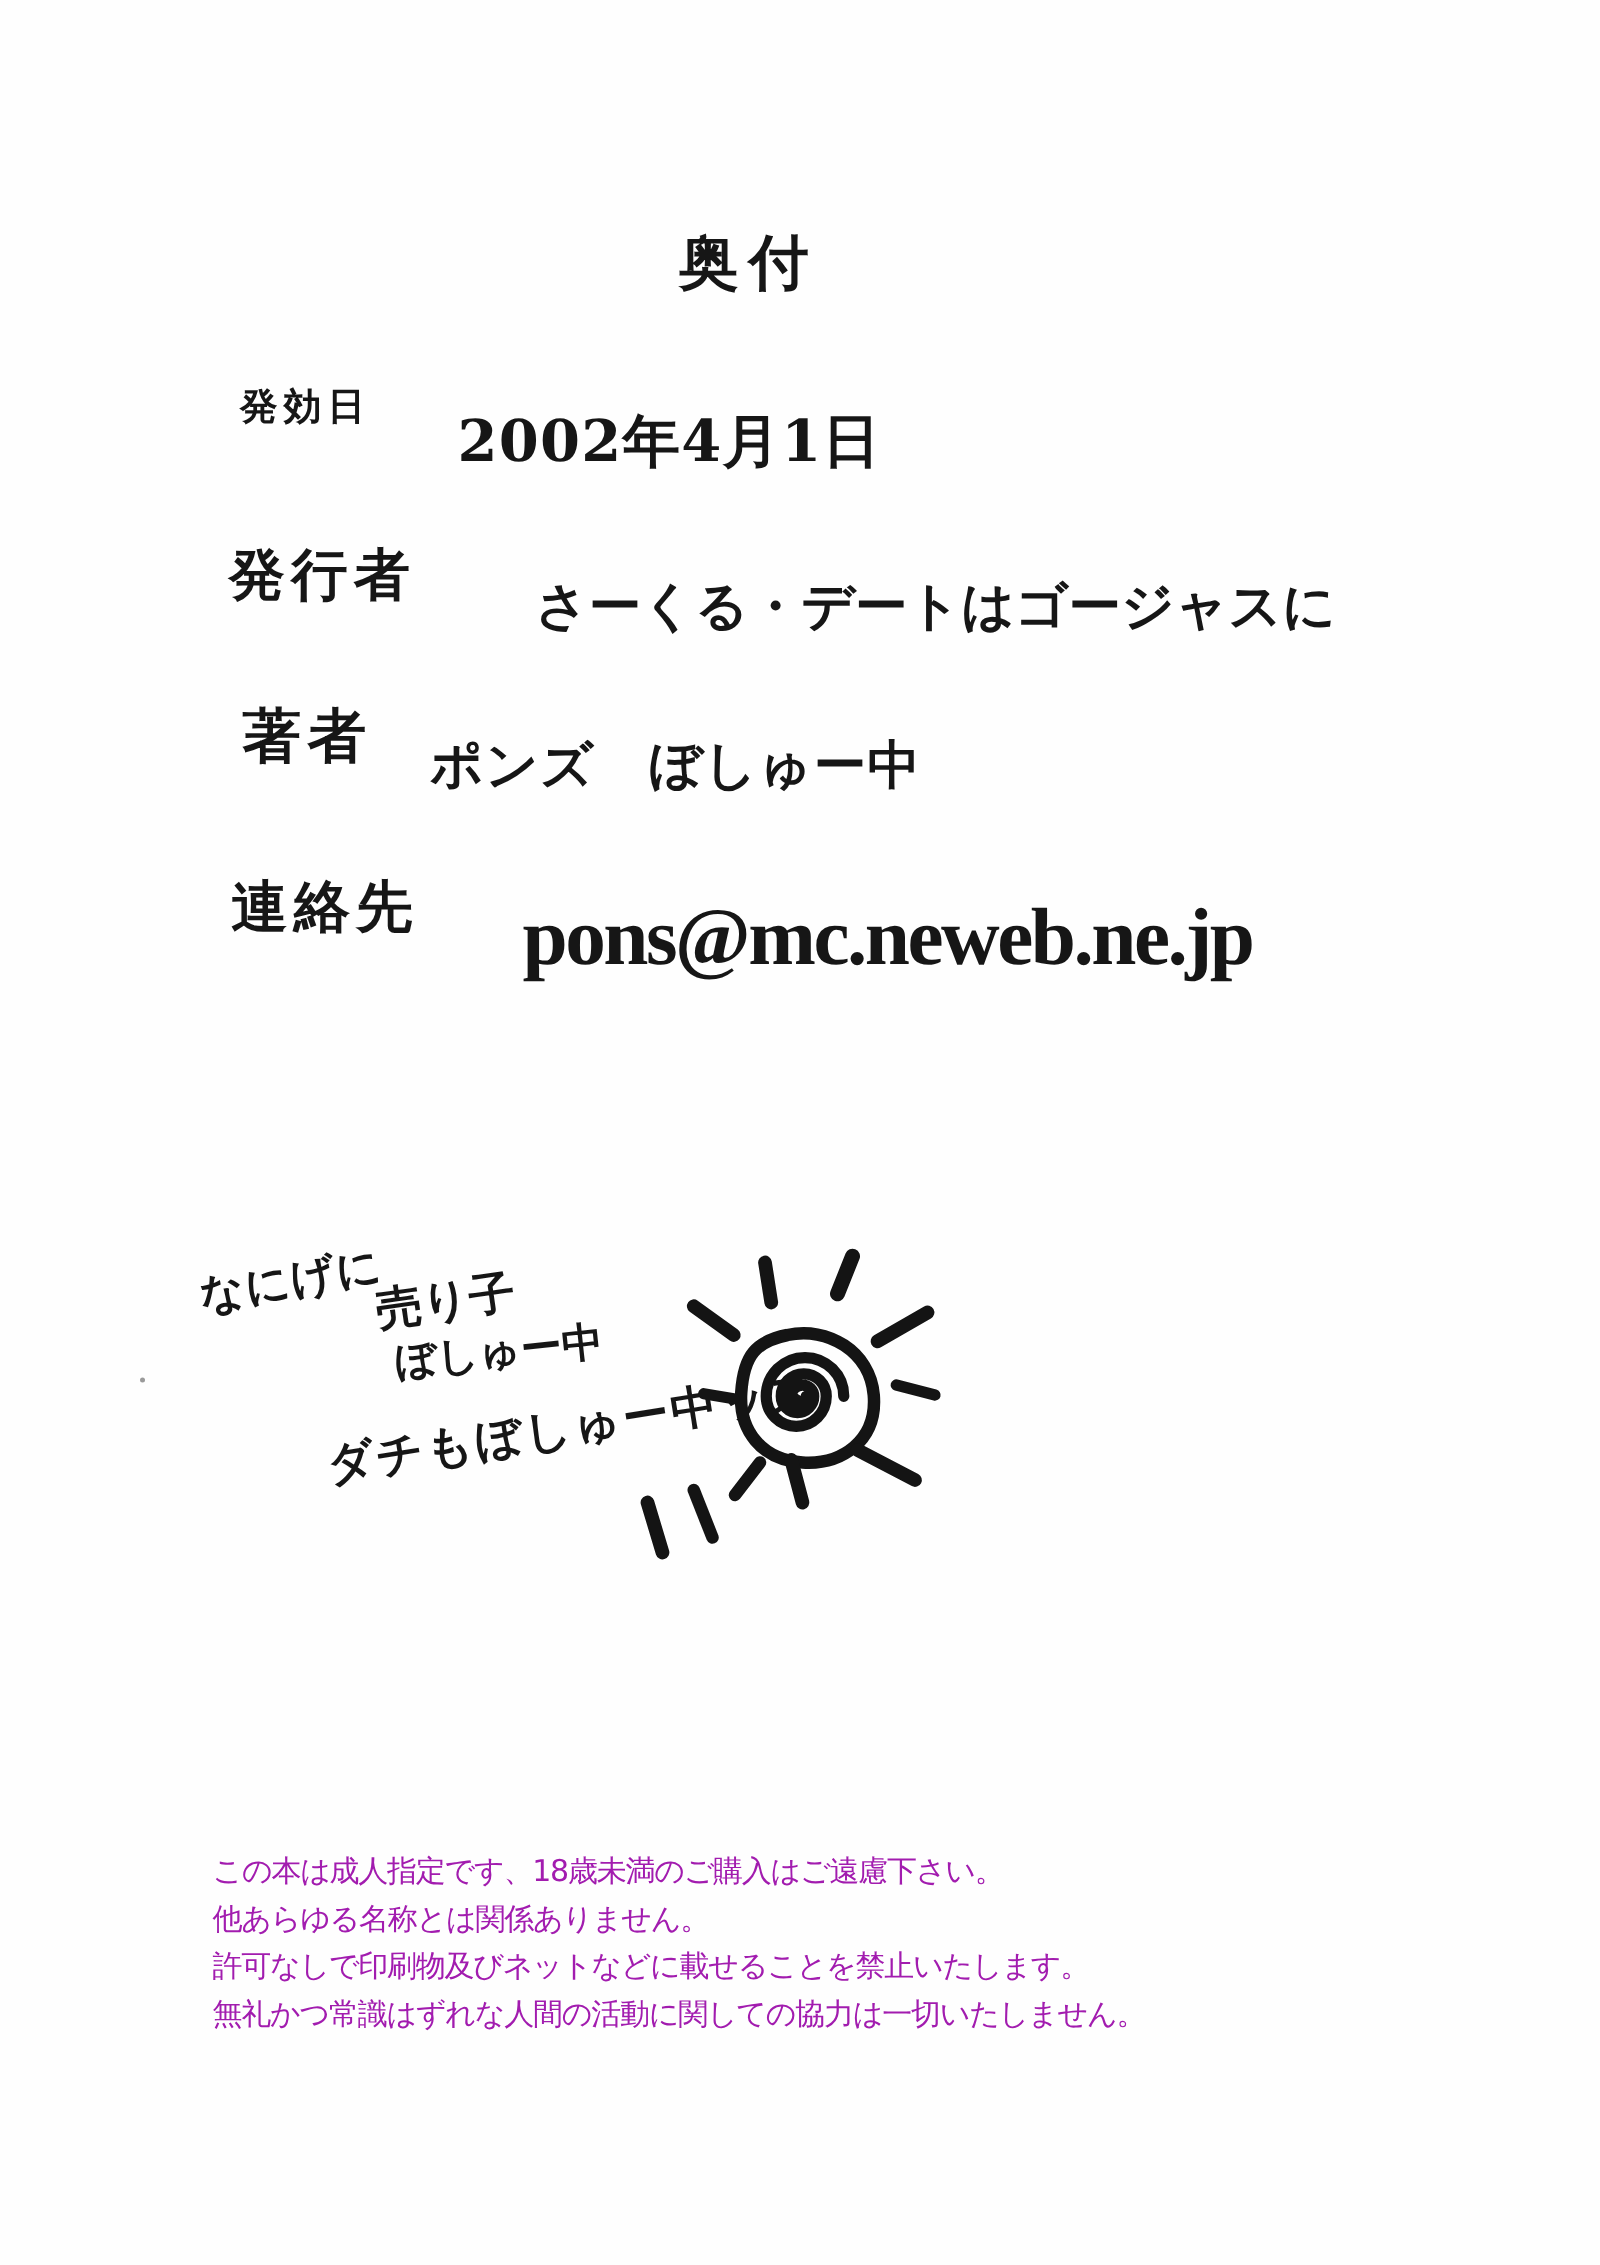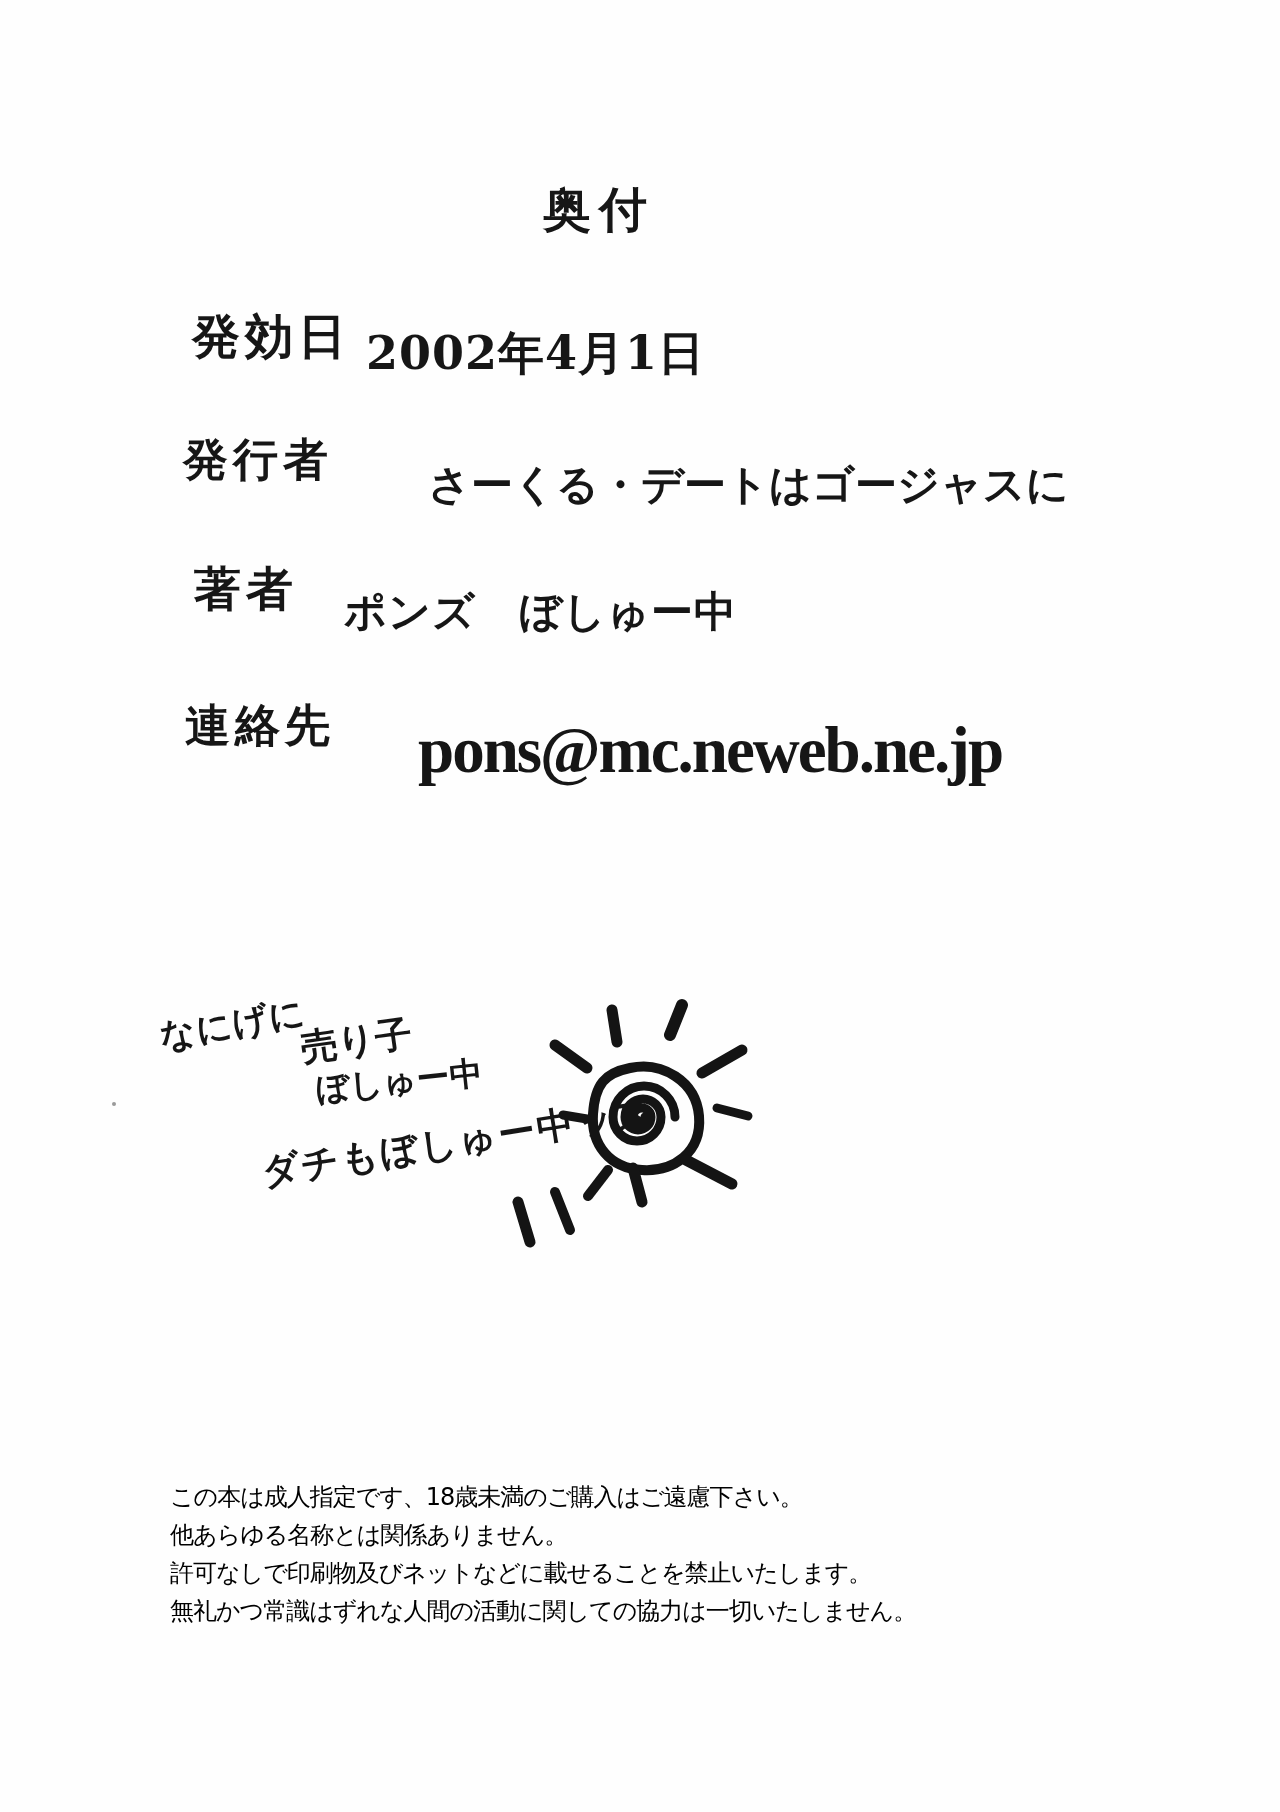--- a/index.html
+++ b/index.html
@@ -22,21 +22,21 @@
     letter-spacing: 8px;
     white-space: nowrap;
   }
   .lbl, .val {
     position: absolute;
     white-space: nowrap;
     font-weight: 700;
   }
   .lbl { font-size: 45px; letter-spacing: 5px; }
   .val { font-size: 44px; margin-top: 21px; }
-  .r0 .lbl { left: 192px; top: 305px; font-size: 48px; }
+  .r0 .lbl { left: 192px; top: 305px; font-size: 30px; }
   .r0 .val { left: 366px; top: 302px; font-size: 46px; letter-spacing: 1px; }
   .r1 .lbl { left: 183px; top: 430px; }
   .r1 .val { left: 428px; top: 436px; font-size: 42px; letter-spacing: 0px; }
   .r2 .lbl { left: 194px; top: 558px; font-size: 47px; }
   .r2 .val { left: 344px; top: 563px; font-size: 42px; letter-spacing: 1px; }
   .r3 .lbl { left: 185px; top: 696px; }
   .r3 .val {
     left: 418px; top: 692px;
     font-family: Liberation Serif, serif;
     font-size: 65px; font-weight: 700; letter-spacing: -2px;
@@ -63,21 +63,21 @@
     width: 4px; height: 4px;
     border-radius: 50%;
     background: #9a9a9a;
   }
   .disclaimer {
     position: absolute;
     left: 170px; top: 1478px;
     width: 880px;
     font-family: "DejaVu Sans", "Liberation Sans", sans-serif;
     font-size: 24px;
-    color: #000000;
+    color: #a21caf;
   }
   .disclaimer p {
     margin: 0;
     line-height: 38px;
     white-space: nowrap;
     letter-spacing: -1px;
   }
 </style>
 </head>
 <body>

